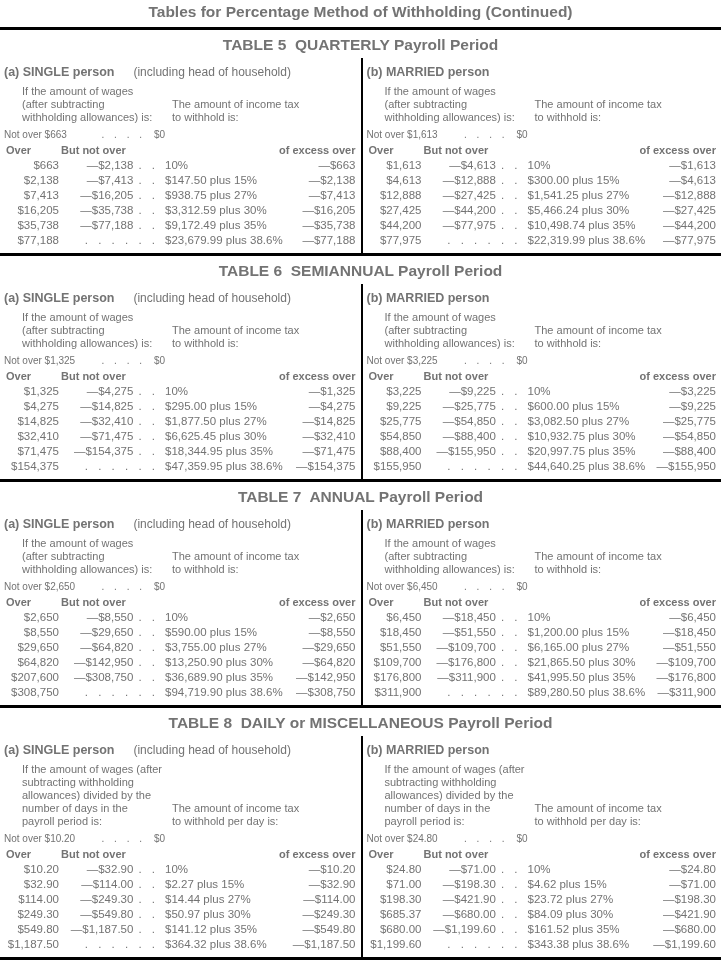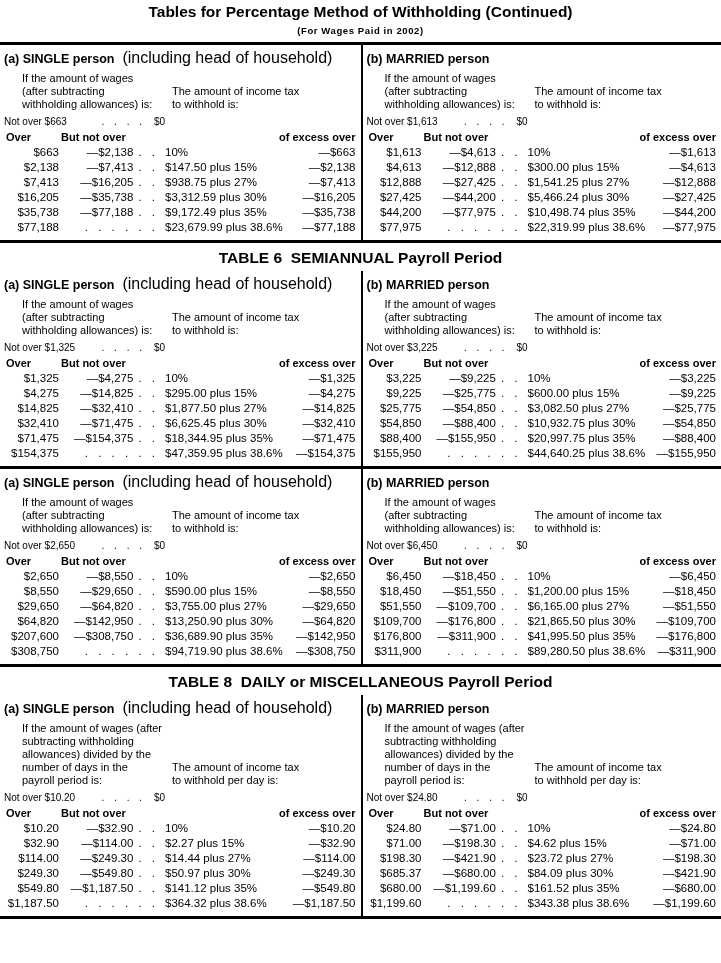--- a/index.html
+++ b/index.html
@@ -1,31 +1,31 @@
 <!DOCTYPE html>
 <html><head>
 <meta charset="utf-8">
 <style>
   html,body { margin:0; padding:0; background:#fff; }
   .page {
     width:721px; height:963px; overflow:hidden; position:relative;
-    background:#fff; color:#000000;
+    background:#fff; color:#737373;
     font-family:"Liberation Sans", sans-serif;
   }
   .page-title { text-align:center; font-weight:bold; font-size:15.5px; padding-top:3px; }
   .page-subtitle { text-align:center; font-weight:bold; font-size:9.5px; letter-spacing:.6px; margin-top:4px; }
   .thick-rule { border-top:3px solid #000; margin-top:6px; }
   .table-section { border-bottom:3px solid #000; }
   .table-title { text-align:center; font-weight:bold; font-size:15.5px; padding:6px 0 4px; white-space:pre; }
   .panels { display:flex; align-items:stretch; }
   .panel { width:50%; box-sizing:border-box; padding:2px 5px 5px 3px; }
   .panel.right { border-left:2px solid #000; }
   .person-row { padding:2px 0 1px 1px; }
   .person-label { font-weight:bold; font-size:12.5px; }
-  .person-suffix { font-size:16px; margin-left:8px; }
+  .person-suffix { font-size:12px; margin-left:19px; }
   .desc { display:flex; margin:4px 0 2px 19px; font-size:11px; line-height:13px; }
   .desc-left { width:150px; }
   .desc-right { align-self:flex-end; }
   .notover-row { display:flex; font-size:10px; margin:5px 0 4px 1px; }
   .notover-left { width:150px; display:flex; justify-content:space-between; box-sizing:border-box; padding-right:12px; }
   .dots { word-spacing:7px; white-space:pre; }
   .col-header { display:flex; font-weight:bold; font-size:11px; margin:4px 0 2px;align-items:center; }
   .c-over { width:58px; padding-left:3px; box-sizing:border-box; }
   .c-excess { margin-left:auto; }
   .data-row { display:flex; font-size:11.5px; line-height:15px; white-space:nowrap; }
@@ -34,25 +34,25 @@
   .cell-dots { margin-left:5px; }
   .cell-tax { margin-left:10px; }
   .cell-excess { margin-left:auto; text-align:right; }
 </style>
 </head>
 <body>
 
 <div class="page">
   <div class="page-header">
     <div class="page-title">Tables for Percentage Method of Withholding (Continued)</div>
-    <div class="page-subtitle">(For Wages Paid in 2002)</div>
   </div>
   <div class="thick-rule"></div>
   <div id="tables">
       <div class="table-section">
+        <div class="table-title">TABLE 5  QUARTERLY Payroll Period</div>
         <div class="panels">
           <div class="panel">
             <div class="person-row"><span class="person-label">(a) SINGLE person</span><span class="person-suffix">(including head of household)</span></div>
             <div class="desc">
               <div class="desc-left">
                 <div class="desc-line">If the amount of wages</div>
                 <div class="desc-line">(after subtracting</div>
                 <div class="desc-line">withholding allowances) is:</div>
               </div>
               <div class="desc-right">
@@ -364,20 +364,21 @@
               <div class="cell-mid">
                 <span class="cell-dots dots">. . . . . .</span>
               </div>
               <span class="cell-tax">$44,640.25 plus 38.6%</span>
               <span class="cell-excess">—$155,950</span>
             </div>
           </div>
         </div>
       </div>
       <div class="table-section">
+        <div class="table-title">TABLE 7  ANNUAL Payroll Period</div>
         <div class="panels">
           <div class="panel">
             <div class="person-row"><span class="person-label">(a) SINGLE person</span><span class="person-suffix">(including head of household)</span></div>
             <div class="desc">
               <div class="desc-left">
                 <div class="desc-line">If the amount of wages</div>
                 <div class="desc-line">(after subtracting</div>
                 <div class="desc-line">withholding allowances) is:</div>
               </div>
               <div class="desc-right">

